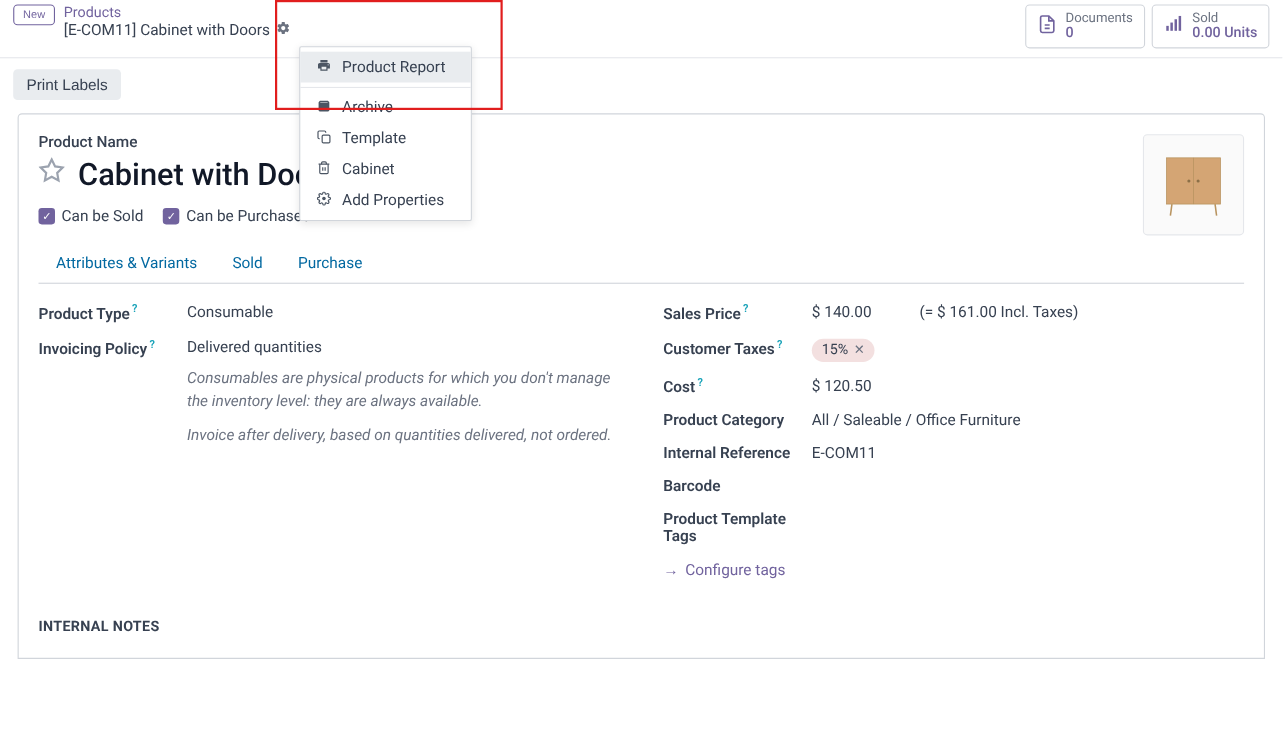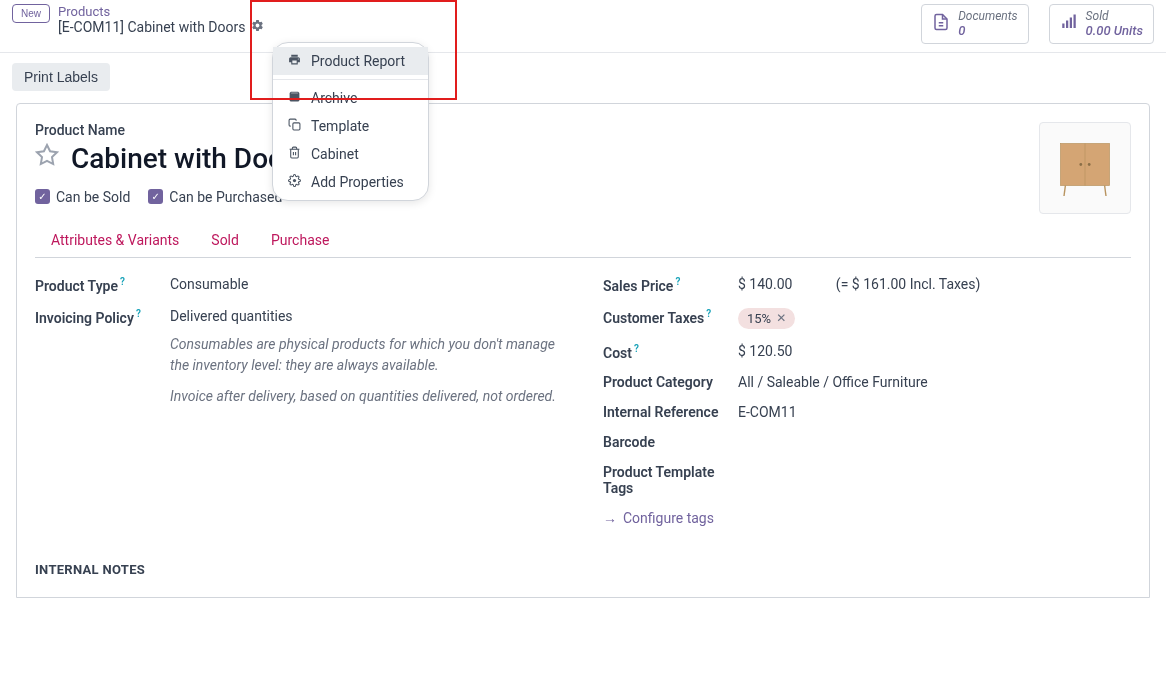--- a/index.html
+++ b/index.html
@@ -5,30 +5,30 @@
 * { box-sizing: border-box; margin: 0; padding: 0; }
 body { font-family: -apple-system, BlinkMacSystemFont, "Segoe UI", Roboto, sans-serif; font-size: 14px; color: #374151; background: #fff; width: 1166px; }
 
 .top-bar { display: flex; align-items: flex-start; padding: 4px 12px 8px; border-bottom: 1px solid #e5e7eb; position: relative; }
 .new-btn { border: 1px solid #71639e; color: #71639e; background: #fff; padding: 3px 8px; border-radius: 4px; font-size: 10px; cursor: pointer; margin-right: 8px; }
 .breadcrumb { display: flex; flex-direction: column; }
 .breadcrumb-root { color: #71639e; font-size: 13px; cursor: pointer; }
 .breadcrumb-current { color: #374151; font-size: 14px; display: flex; align-items: center; gap: 6px; }
 .gear-icon { color: #6b7280; cursor: pointer; font-size: 13px; }
 
-.stat-boxes { margin-left: auto; display: flex; gap: 20px; font-style: italic; }
+.stat-boxes { margin-left: auto; display: flex; gap: 6px; }
 .stat-box { border: 1px solid #d1d5db; border-radius: 4px; padding: 4px 10px; display: flex; align-items: center; gap: 8px; cursor: pointer; min-width: 98px; }
 .stat-icon { color: #71639e; }
 .stat-text { display: flex; flex-direction: column; line-height: 1.2; }
 .stat-label { font-size: 12px; color: #6b7280; }
 .stat-value { font-size: 13px; color: #71639e; font-weight: 500; }
 
 .highlight-box { position: absolute; border: 2px solid #e11d1d; left: 250px; top: 0px; width: 207px; height: 100px; pointer-events: none; z-index: 20; }
 
-.dropdown-menu { position: absolute; left: 272px; top: 42px; width: 157px; background: #fff; border: 1px solid #d1d5db; border-radius: 16px; box-shadow: 0 2px 8px rgba(0,0,0,0.1); z-index: 15; padding: 4px 0; }
+.dropdown-menu { position: absolute; left: 272px; top: 42px; width: 157px; background: #fff; border: 1px solid #d1d5db; border-radius: 2px; box-shadow: 0 2px 8px rgba(0,0,0,0.1); z-index: 15; padding: 4px 0; }
 .dropdown-item { display: flex; align-items: center; gap: 10px; padding: 6px 14px; cursor: pointer; font-size: 14px; color: #374151; }
 .dropdown-item.highlighted { background: #e9ecef; }
 .dropdown-separator { border: none; border-top: 1px solid #e5e7eb; margin: 4px 0; }
 .dropdown-icon { width: 14px; text-align: center; color: #4b5563; font-size: 12px; }
 
 .print-labels-row { padding: 10px 12px; }
 .print-labels-btn { background: #e9ecef; border: none; padding: 6px 12px; border-radius: 4px; cursor: pointer; font-size: 14px; color: #374151; }
 
 .form-sheet { margin: 2px 16px; border: 1px solid #d1d5db; border-top-left-radius: 4px; border-top-right-radius: 4px; padding: 18px 18px 20px; background: #fff; position: relative; }
 .product-name-label { font-size: 14px; color: #374151; font-weight: 500; margin-bottom: 4px; }
@@ -37,21 +37,21 @@
 .product-title { font-size: 28px; font-weight: 500; color: #111827; }
 
 .product-image { position: absolute; right: 18px; top: 18px; width: 92px; height: 92px; border: 1px solid #e5e7eb; border-radius: 4px; display: flex; align-items: center; justify-content: center; background: #fafafa; }
 .cabinet-svg { width: 70px; height: 70px; }
 
 .checkbox-row { display: flex; gap: 18px; margin-bottom: 18px; }
 .checkbox-item { display: flex; align-items: center; gap: 6px; cursor: pointer; }
 .checkbox-box { width: 15px; height: 15px; background: #71639e; border-radius: 3px; display: flex; align-items: center; justify-content: center; color: #fff; font-size: 10px; }
 
 .tabs { display: flex; border-bottom: 1px solid #d1d5db; margin-bottom: 18px; }
-.tab { padding: 9px 16px; cursor: pointer; color: #be185d; font-size: 14px; }
+.tab { padding: 9px 16px; cursor: pointer; color: #0369a1; font-size: 14px; }
 .tab.active { border: 1px solid #d1d5db; border-bottom: 1px solid #fff; margin-bottom: -1px; border-top-left-radius: 4px; border-top-right-radius: 4px; color: #374151; background: #fff; }
 
 .form-grid { display: flex; gap: 40px; }
 .form-col { flex: 1; }
 .form-row { display: flex; margin-bottom: 14px; align-items: flex-start; }
 .form-label { width: 135px; font-weight: 600; color: #374151; font-size: 14px; flex-shrink: 0; }
 .form-label .help { color: #17a2b8; font-size: 10px; vertical-align: super; cursor: pointer; margin-left: 2px; }
 .form-value { flex: 1; color: #374151; font-size: 14px; }
 .form-note { color: #6b7280; font-style: italic; font-size: 14px; margin-top: 10px; line-height: 1.5; }
 .form-col-left .form-value-area { margin-left: 0; }

